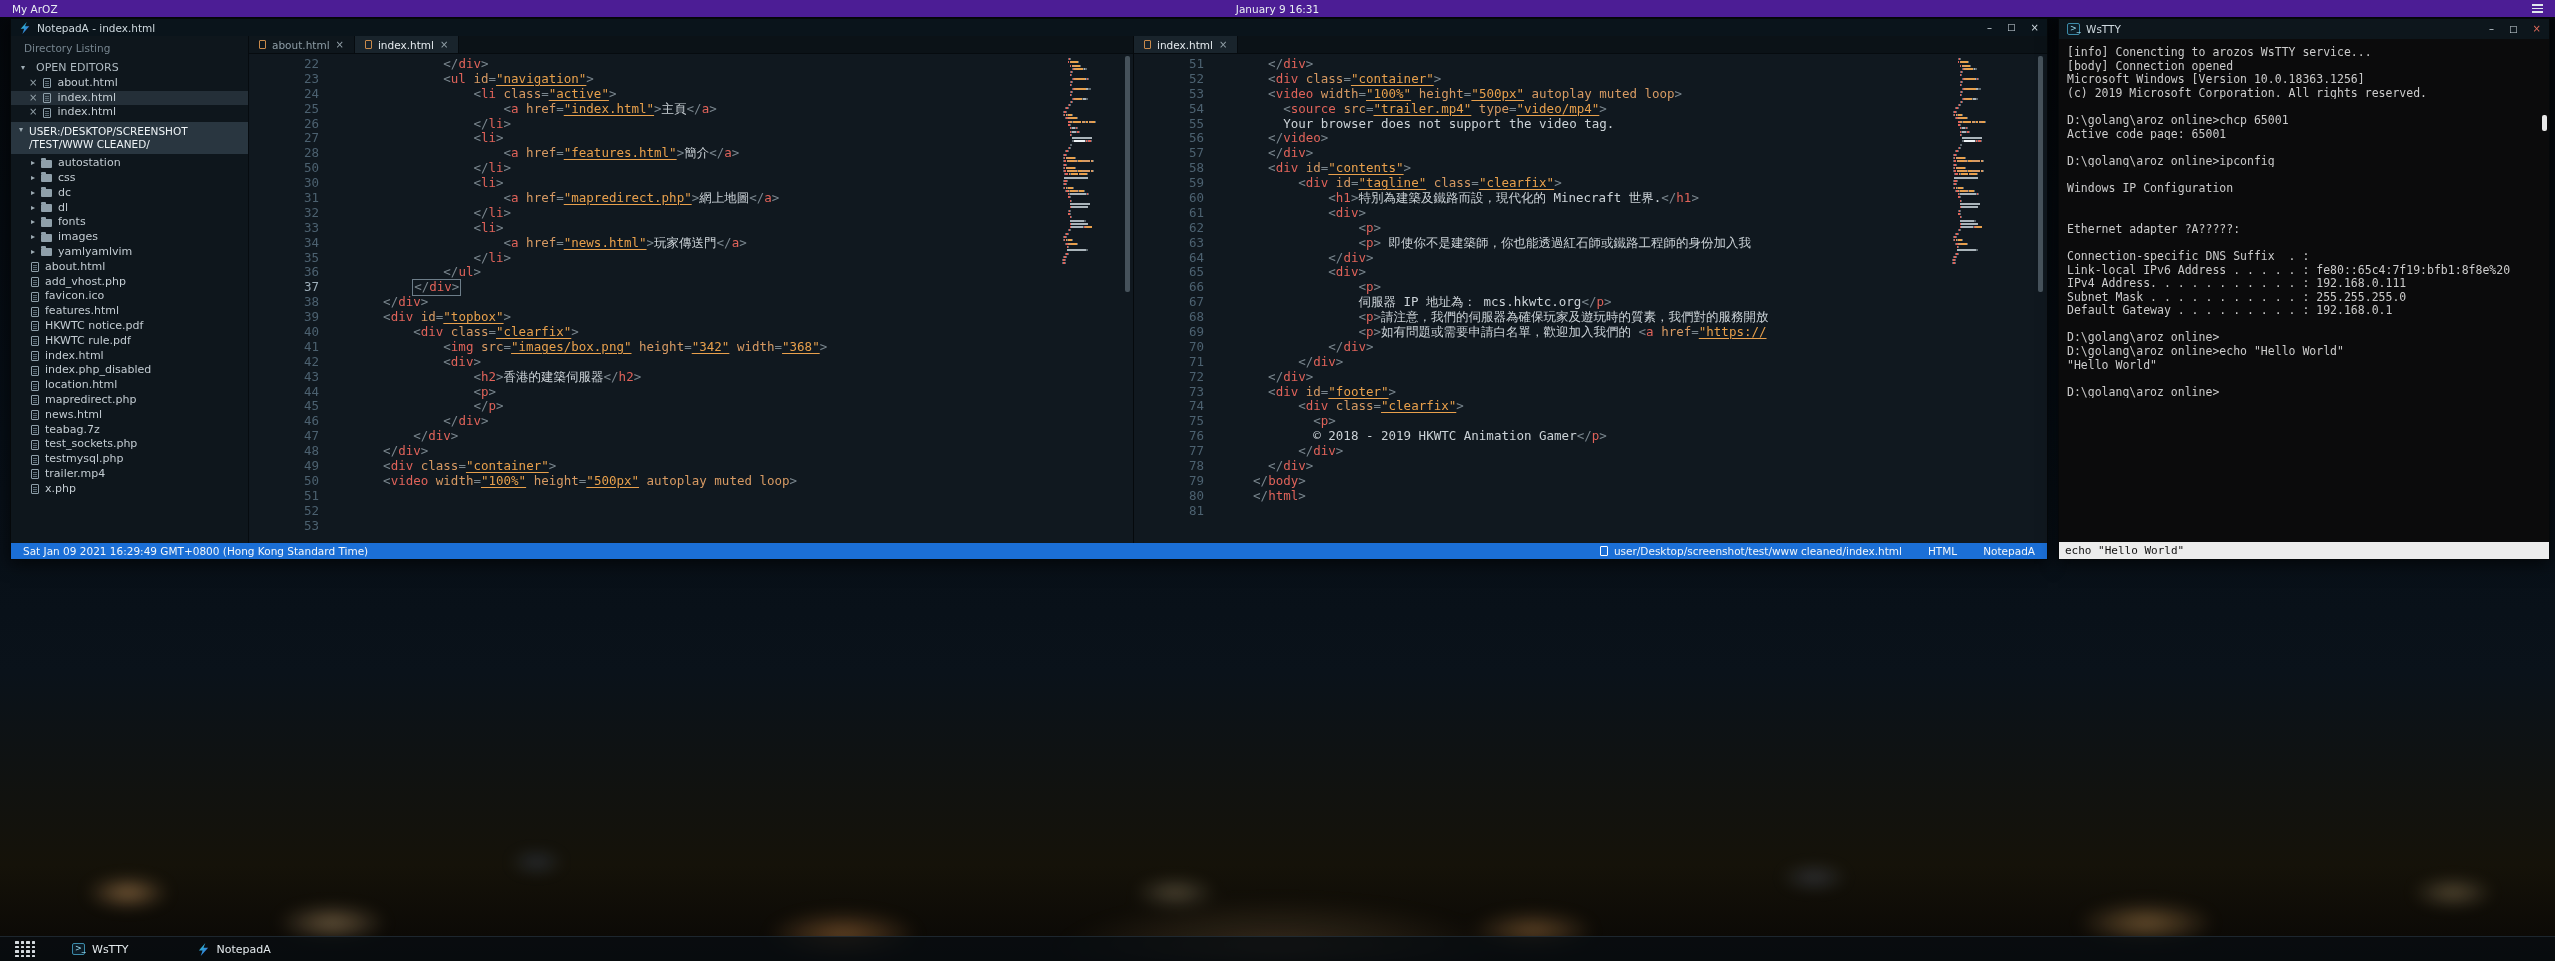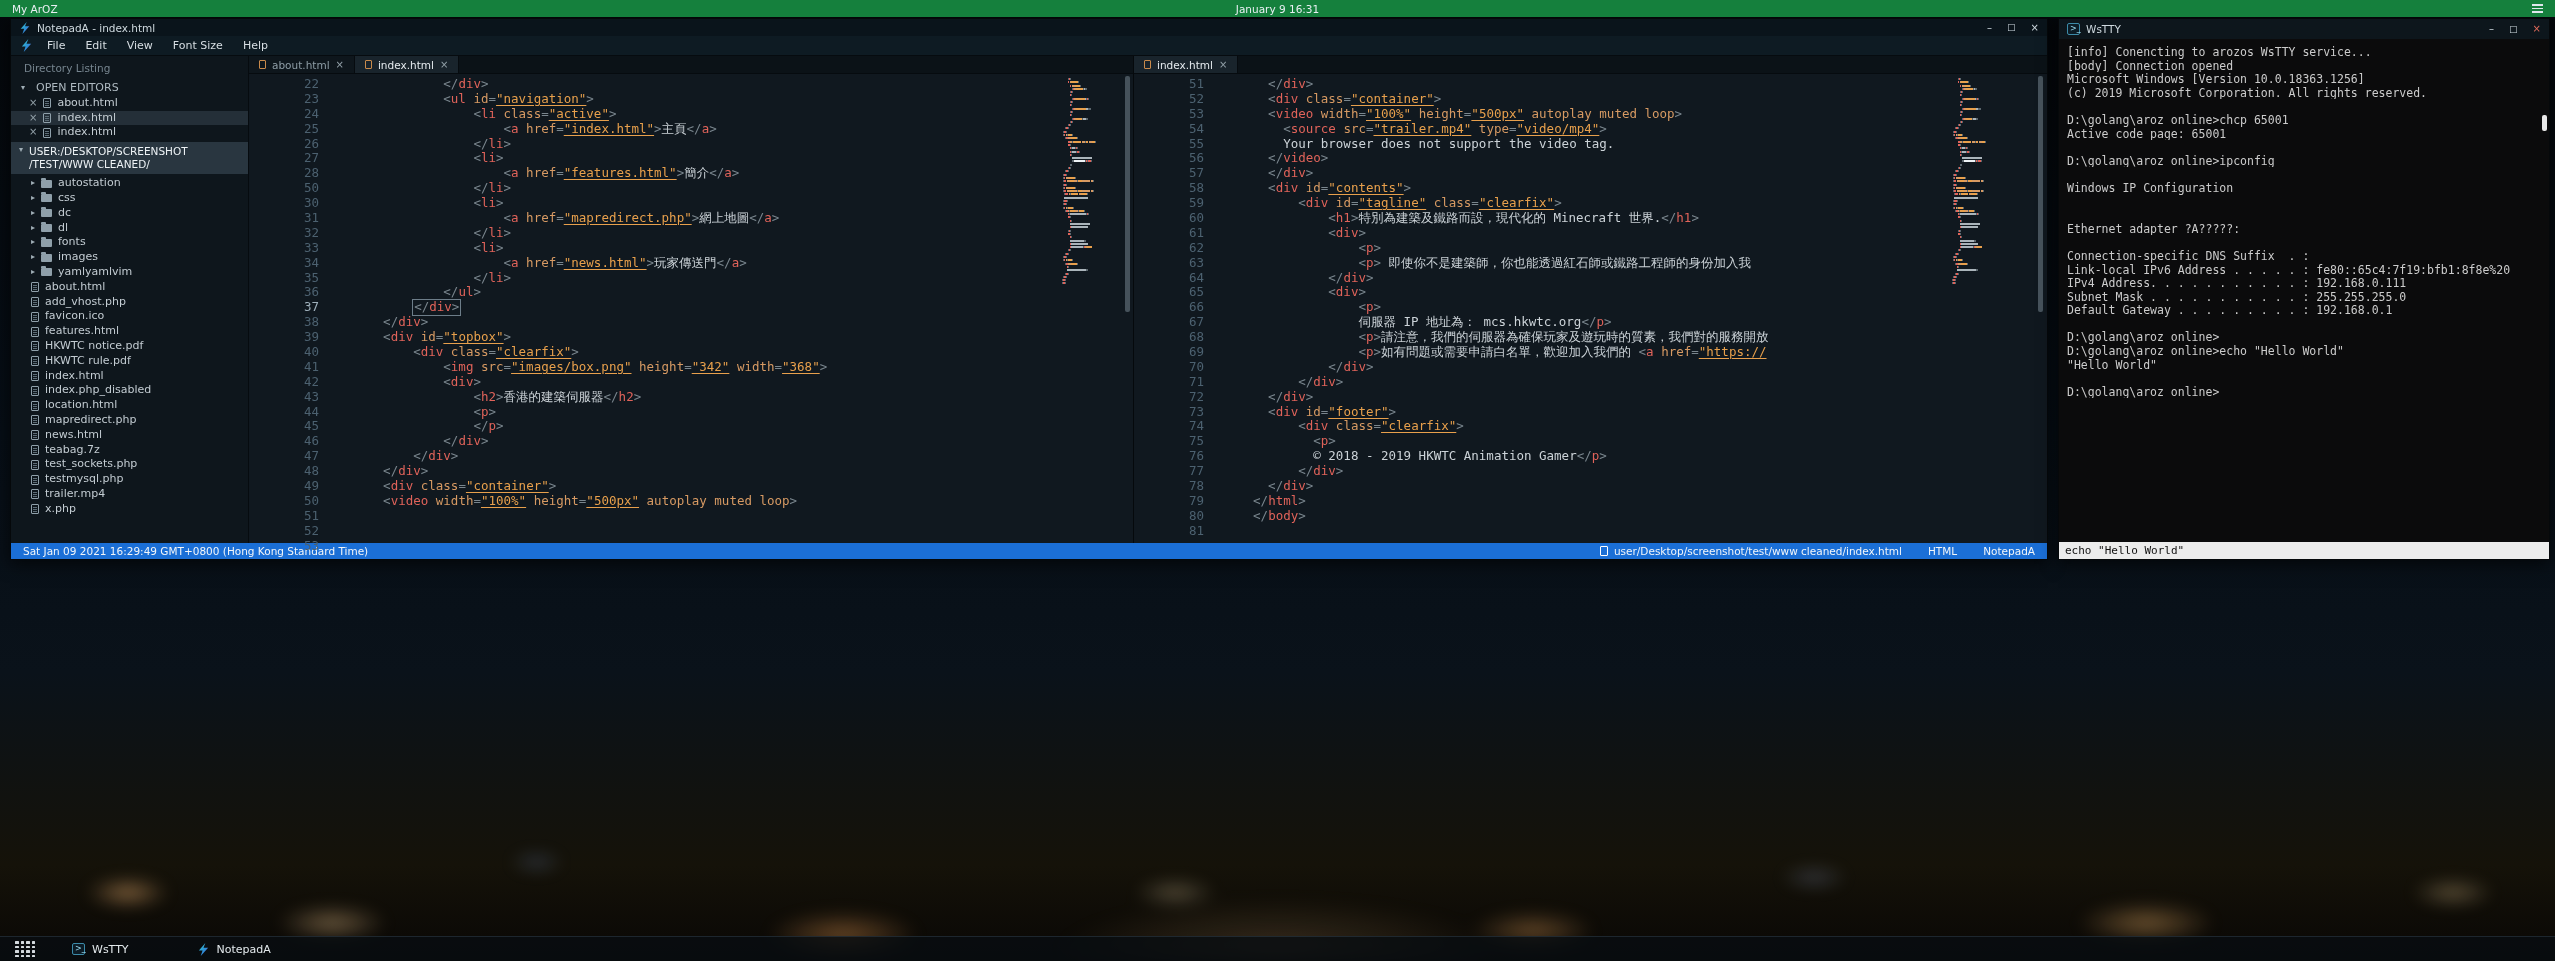--- a/index.html
+++ b/index.html
@@ -11,21 +11,21 @@
     radial-gradient(80px 26px at 13% 90%, rgba(255,210,150,.40), transparent 70%),
     radial-gradient(40px 16px at 21% 74%, rgba(140,180,255,.22), transparent 70%),
     radial-gradient(110px 34px at 33% 93%, rgba(255,170,90,.38), transparent 70%),
     radial-gradient(60px 20px at 46% 82%, rgba(255,230,180,.30), transparent 70%),
     radial-gradient(90px 28px at 60% 92%, rgba(255,180,100,.36), transparent 70%),
     radial-gradient(50px 18px at 71% 78%, rgba(180,200,255,.22), transparent 70%),
     radial-gradient(100px 30px at 84% 90%, rgba(255,190,110,.40), transparent 70%),
     radial-gradient(60px 20px at 96% 82%, rgba(255,220,160,.34), transparent 70%),
     radial-gradient(300px 70px at 50% 97%, rgba(255,200,130,.18), transparent 75%);}
   
-  .topbar{position:absolute;top:0;left:0;width:100%;height:17px;background:#15803d;display:flex;align-items:center;
+  .topbar{position:absolute;top:0;left:0;width:100%;height:17px;background:#4c1d95;display:flex;align-items:center;
     padding:0 12px;font-size:10.5px;color:#e9eff3;z-index:50;}
   .topbar .clock{position:absolute;left:50%;transform:translateX(-50%);}
   .hamburger{margin-left:auto;display:flex;flex-direction:column;gap:2px;cursor:pointer;}
   .hamburger i{display:block;width:11px;height:1.5px;background:#dfe7ec;}
   
   .window{position:absolute;box-shadow:0 4px 16px rgba(0,0,0,.65);border:1px solid #05080a;}
   .titlebar{display:flex;align-items:center;padding:0 8px;font-size:10.5px;color:#cfd9df;flex:0 0 auto;}
   .titlebar .title{margin-left:6px;white-space:nowrap;}
   .win-controls{margin-left:auto;display:flex;gap:15px;font-size:10px;color:#cfd9df;align-items:center;}
   .win-controls span{line-height:1;cursor:pointer;}
@@ -155,32 +155,20 @@
       </linearGradient>
         </defs>
       <polygon points="9,0 2,8 6,8 4,14 12,5 7,5" fill="url(#lg1)"></polygon>
     </svg>
     <span class="title">NotepadA - index.html</span>
     <span class="win-controls">
       <span>–</span>
       <span class="ctl-max">□</span>
       <span>×</span>
     </span>
-  </div>
-  <div class="menubar">
-    <svg class="logo-svg" width="13" height="13" viewBox="0 0 14 14" style="margin:0 4px 0 2px;">
-      <polygon points="9,0 2,8 6,8 4,14 12,5 7,5" fill="url(#lg1)"></polygon>
-    </svg>
-    <span id="np-menus" style="display:flex;">
-        <span class="menu-item">File</span>
-        <span class="menu-item">Edit</span>
-        <span class="menu-item">View</span>
-        <span class="menu-item">Font Size</span>
-        <span class="menu-item">Help</span>
-      </span>
   </div>
   <div class="np-main">
     <aside class="sidebar">
       <div class="dir-heading">Directory Listing</div>
       <div class="row oe-header">
         <span class="chev">▾</span>
         <span>OPEN EDITORS</span>
       </div>
       <div id="open-editors">
           <div class="row oe-row">
@@ -525,22 +513,22 @@
             <div class="code-line"><span class="tk-x">                </span><span class="tk-p">&lt;</span><span class="tk-g">p</span><span class="tk-p">&gt;</span><span class="tk-x">如有問題或需要申請白名單，歡迎加入我們的 </span><span class="tk-p">&lt;</span><span class="tk-g">a</span><span class="tk-x"> </span><span class="tk-a">href</span><span class="tk-p">=</span><span class="tk-s">"https://</span></div>
             <div class="code-line"><span class="tk-x">            </span><span class="tk-p">&lt;/</span><span class="tk-g">div</span><span class="tk-p">&gt;</span></div>
             <div class="code-line"><span class="tk-x">        </span><span class="tk-p">&lt;/</span><span class="tk-g">div</span><span class="tk-p">&gt;</span></div>
             <div class="code-line"><span class="tk-x">    </span><span class="tk-p">&lt;/</span><span class="tk-g">div</span><span class="tk-p">&gt;</span></div>
             <div class="code-line"><span class="tk-x">    </span><span class="tk-p">&lt;</span><span class="tk-g">div</span><span class="tk-x"> </span><span class="tk-a">id</span><span class="tk-p">=</span><span class="tk-s">"footer"</span><span class="tk-p">&gt;</span></div>
             <div class="code-line"><span class="tk-x">        </span><span class="tk-p">&lt;</span><span class="tk-g">div</span><span class="tk-x"> </span><span class="tk-a">class</span><span class="tk-p">=</span><span class="tk-s">"clearfix"</span><span class="tk-p">&gt;</span></div>
             <div class="code-line"><span class="tk-x">          </span><span class="tk-p">&lt;</span><span class="tk-g">p</span><span class="tk-p">&gt;</span></div>
             <div class="code-line"><span class="tk-x">          </span><span class="tk-x">© 2018 - 2019 HKWTC Animation Gamer</span><span class="tk-p">&lt;/</span><span class="tk-g">p</span><span class="tk-p">&gt;</span></div>
             <div class="code-line"><span class="tk-x">        </span><span class="tk-p">&lt;/</span><span class="tk-g">div</span><span class="tk-p">&gt;</span></div>
             <div class="code-line"><span class="tk-x">    </span><span class="tk-p">&lt;/</span><span class="tk-g">div</span><span class="tk-p">&gt;</span></div>
+            <div class="code-line"><span class="tk-x">  </span><span class="tk-p">&lt;/</span><span class="tk-g">body</span><span class="tk-p">&gt;</span></div>
             <div class="code-line"><span class="tk-x">  </span><span class="tk-p">&lt;/</span><span class="tk-g">html</span><span class="tk-p">&gt;</span></div>
-            <div class="code-line"><span class="tk-x">  </span><span class="tk-p">&lt;/</span><span class="tk-g">body</span><span class="tk-p">&gt;</span></div>
           </div>
         <div class="minimap">
             <div class="mm-line"><i class="mm-sp" style="width: 6.6px;"></i><i class="mm-p" style="width: 1.1px;"></i><i class="mm-g" style="width: 1.65px;"></i><i class="mm-p" style="width: 0.55px;"></i></div>
             <div class="mm-line"><i class="mm-sp" style="width: 6.6px;"></i><i class="mm-p" style="width: 0.55px;"></i><i class="mm-g" style="width: 1.1px;"></i><i class="mm-sp" style="width: 0.55px;"></i><i class="mm-a" style="width: 1.1px;"></i><i class="mm-p" style="width: 0.55px;"></i><i class="mm-s" style="width: 6.6px;"></i><i class="mm-p" style="width: 0.55px;"></i></div>
             <div class="mm-line"><i class="mm-sp" style="width: 8.8px;"></i><i class="mm-p" style="width: 0.55px;"></i><i class="mm-g" style="width: 1.1px;"></i><i class="mm-sp" style="width: 0.55px;"></i><i class="mm-a" style="width: 2.75px;"></i><i class="mm-p" style="width: 0.55px;"></i><i class="mm-s" style="width: 4.4px;"></i><i class="mm-p" style="width: 0.55px;"></i></div>
             <div class="mm-line"><i class="mm-sp" style="width: 11px;"></i><i class="mm-p" style="width: 0.55px;"></i><i class="mm-g" style="width: 0.55px;"></i><i class="mm-sp" style="width: 0.55px;"></i><i class="mm-a" style="width: 2.2px;"></i><i class="mm-p" style="width: 0.55px;"></i><i class="mm-s" style="width: 6.6px;"></i><i class="mm-p" style="width: 0.55px;"></i><i class="mm-x" style="width: 1.1px;"></i><i class="mm-p" style="width: 1.1px;"></i><i class="mm-g" style="width: 0.55px;"></i><i class="mm-p" style="width: 0.55px;"></i></div>
             <div class="mm-line"><i class="mm-sp" style="width: 8.8px;"></i><i class="mm-p" style="width: 1.1px;"></i><i class="mm-g" style="width: 1.1px;"></i><i class="mm-p" style="width: 0.55px;"></i></div>
             <div class="mm-line"><i class="mm-sp" style="width: 8.8px;"></i><i class="mm-p" style="width: 0.55px;"></i><i class="mm-g" style="width: 1.1px;"></i><i class="mm-p" style="width: 0.55px;"></i></div>
             <div class="mm-line"><i class="mm-sp" style="width: 11px;"></i><i class="mm-p" style="width: 0.55px;"></i><i class="mm-g" style="width: 0.55px;"></i><i class="mm-sp" style="width: 0.55px;"></i><i class="mm-a" style="width: 2.2px;"></i><i class="mm-p" style="width: 0.55px;"></i><i class="mm-s" style="width: 8.25px;"></i><i class="mm-p" style="width: 0.55px;"></i><i class="mm-x" style="width: 1.1px;"></i><i class="mm-p" style="width: 1.1px;"></i><i class="mm-g" style="width: 0.55px;"></i><i class="mm-p" style="width: 0.55px;"></i></div>
             <div class="mm-line"><i class="mm-sp" style="width: 8.8px;"></i><i class="mm-p" style="width: 1.1px;"></i><i class="mm-g" style="width: 1.1px;"></i><i class="mm-p" style="width: 0.55px;"></i></div>

